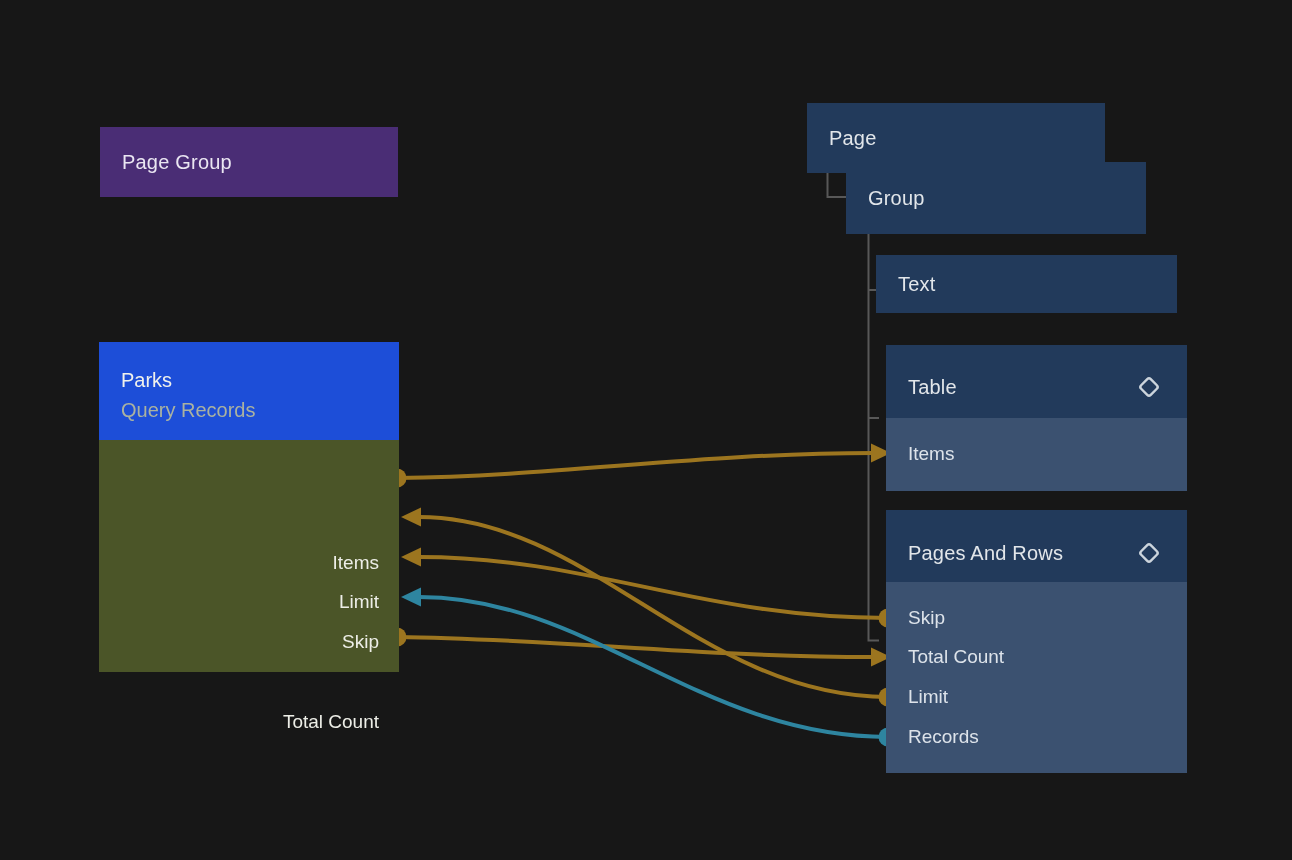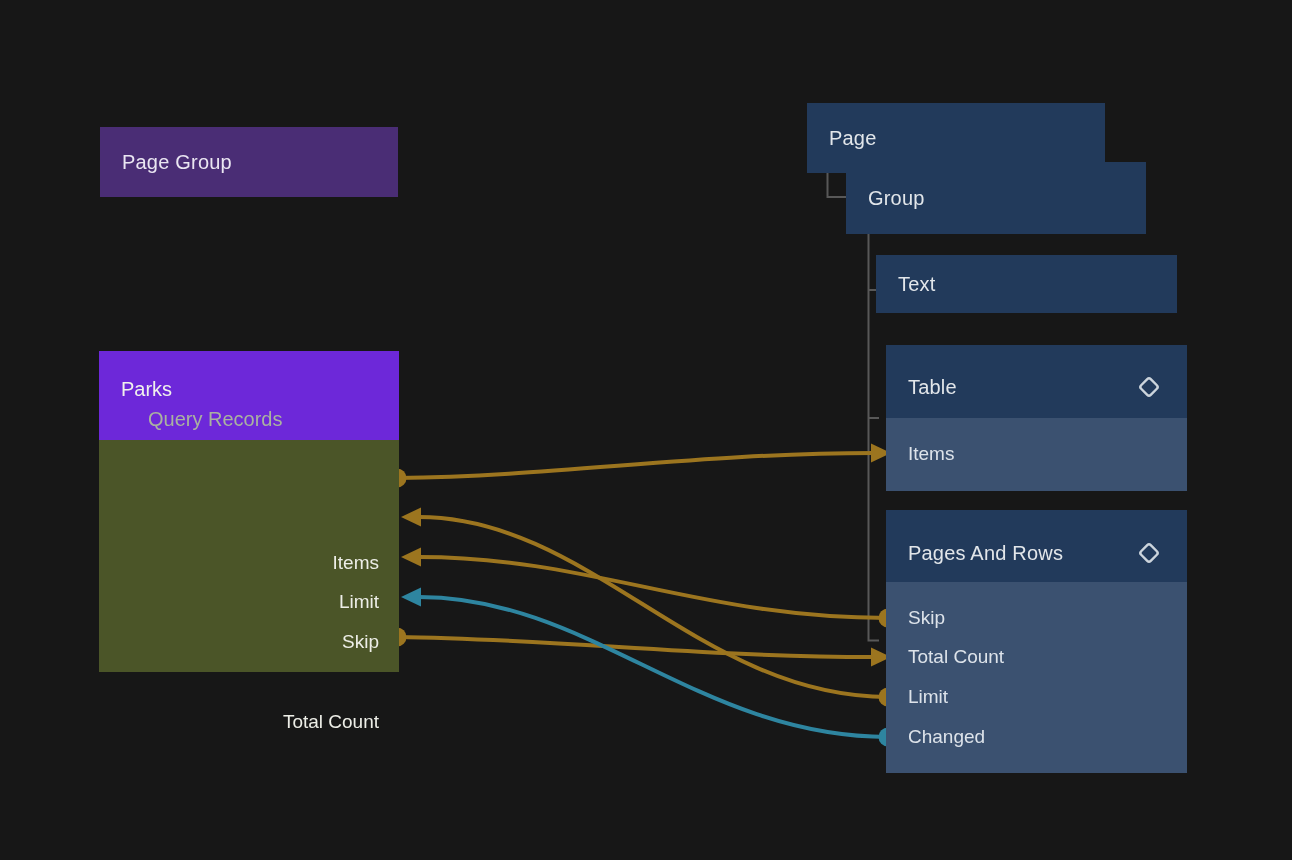--- a/index.html
+++ b/index.html
@@ -13,23 +13,23 @@
   .node-label{
     color:#e2e6ea;font-size:20px;letter-spacing:.2px;
     position:absolute;left:22px;top:50%;transform:translateY(-50%);
     white-space:nowrap;
   }
   
   #page-inputs{left:100px;top:127px;width:298px;height:70px;background:#4a2d75;}
   #page-inputs .node-label{color:#eae6f2;}
   
   #parks{left:99px;top:342px;width:300px;height:330px;}
-  #parks-header{position:absolute;left:0;top:9px;width:100%;height:98px;background:#6d28d9;}
+  #parks-header{position:absolute;left:0;top:0;width:100%;height:98px;background:#1d4ed8;}
   #parks-title{position:absolute;left:22px;top:23px;color:#f0f1ec;font-size:20px;line-height:30px;}
-  #parks-subtitle{position:absolute;left:22px;top:53px;color:#aab2a0;font-size:20px;line-height:30px;margin-left:27px;}
+  #parks-subtitle{position:absolute;left:22px;top:53px;color:#aab2a0;font-size:20px;line-height:30px;}
   #parks-body{position:absolute;left:0;top:98px;width:100%;height:232px;background:#4b5528;}
   .port-label{
     position:absolute;right:20px;left:0;text-align:right;
     color:#edeee7;font-size:19px;line-height:26px;white-space:nowrap;
   }
   
   .tree-box{background:#223a5b;}
   #tree-page {left:807px;top:71px; width:298px;height:70px;margin-top:32px;}
   #tree-group{left:846px;top:162px;width:300px;height:72px;}
   #tree-text {left:852px;top:255px;width:301px;height:58px;margin-left:24px;}
@@ -131,16 +131,16 @@
     <div class="node-label">Pages And Rows</div>
     <svg class="diamond-icon" viewBox="0 0 28 28">
       <rect x="7.2" y="7.2" width="13.6" height="13.6" rx="2.5" fill="none" stroke="#ccd4dc" stroke-width="2.4" transform="rotate(45 14 14)"></rect>
     </svg>
   </div>
 
   <div class="node" id="pnr-body">
     <div class="row-label" style="top:23px">Skip</div>
     <div class="row-label" style="top:62px">Total Count</div>
     <div class="row-label" style="top:102px">Limit</div>
-    <div class="row-label" style="top:142px">Changed</div>
+    <div class="row-label" style="top:142px">Records</div>
   </div>
 
 </div>
 
 </body></html>

